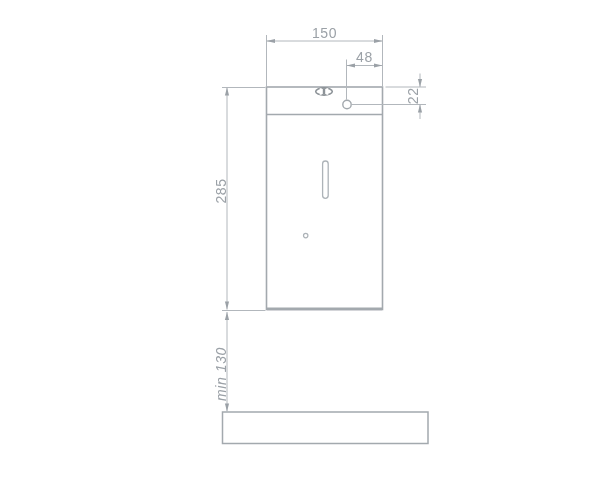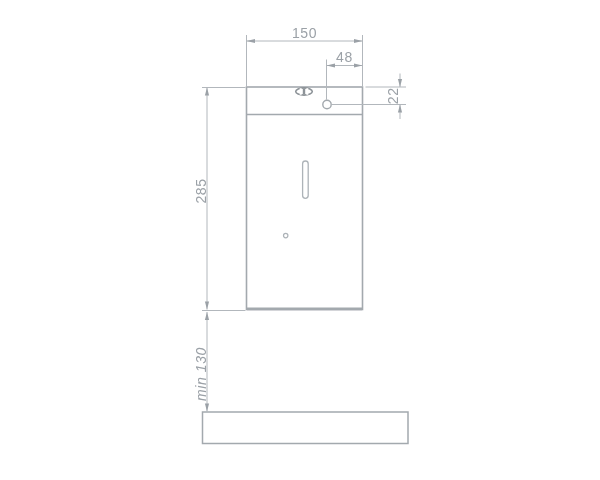--- a/index.html
+++ b/index.html
@@ -6,20 +6,21 @@
     margin: 0;
     padding: 0;
     background: #ffffff;
   }
   .canvas {
     position: relative;
     width: 496px;
     height: 480px;
     background: #ffffff;
     overflow: hidden;
+    margin-left: 20px;
   }
   svg text.dim {
     font-family: "Liberation Sans", sans-serif;
     font-size: 14px;
     fill: #9ba1a7;
     letter-spacing: 0.6px;
   }
   svg text.dim.italic {
     font-style: italic;
   }

